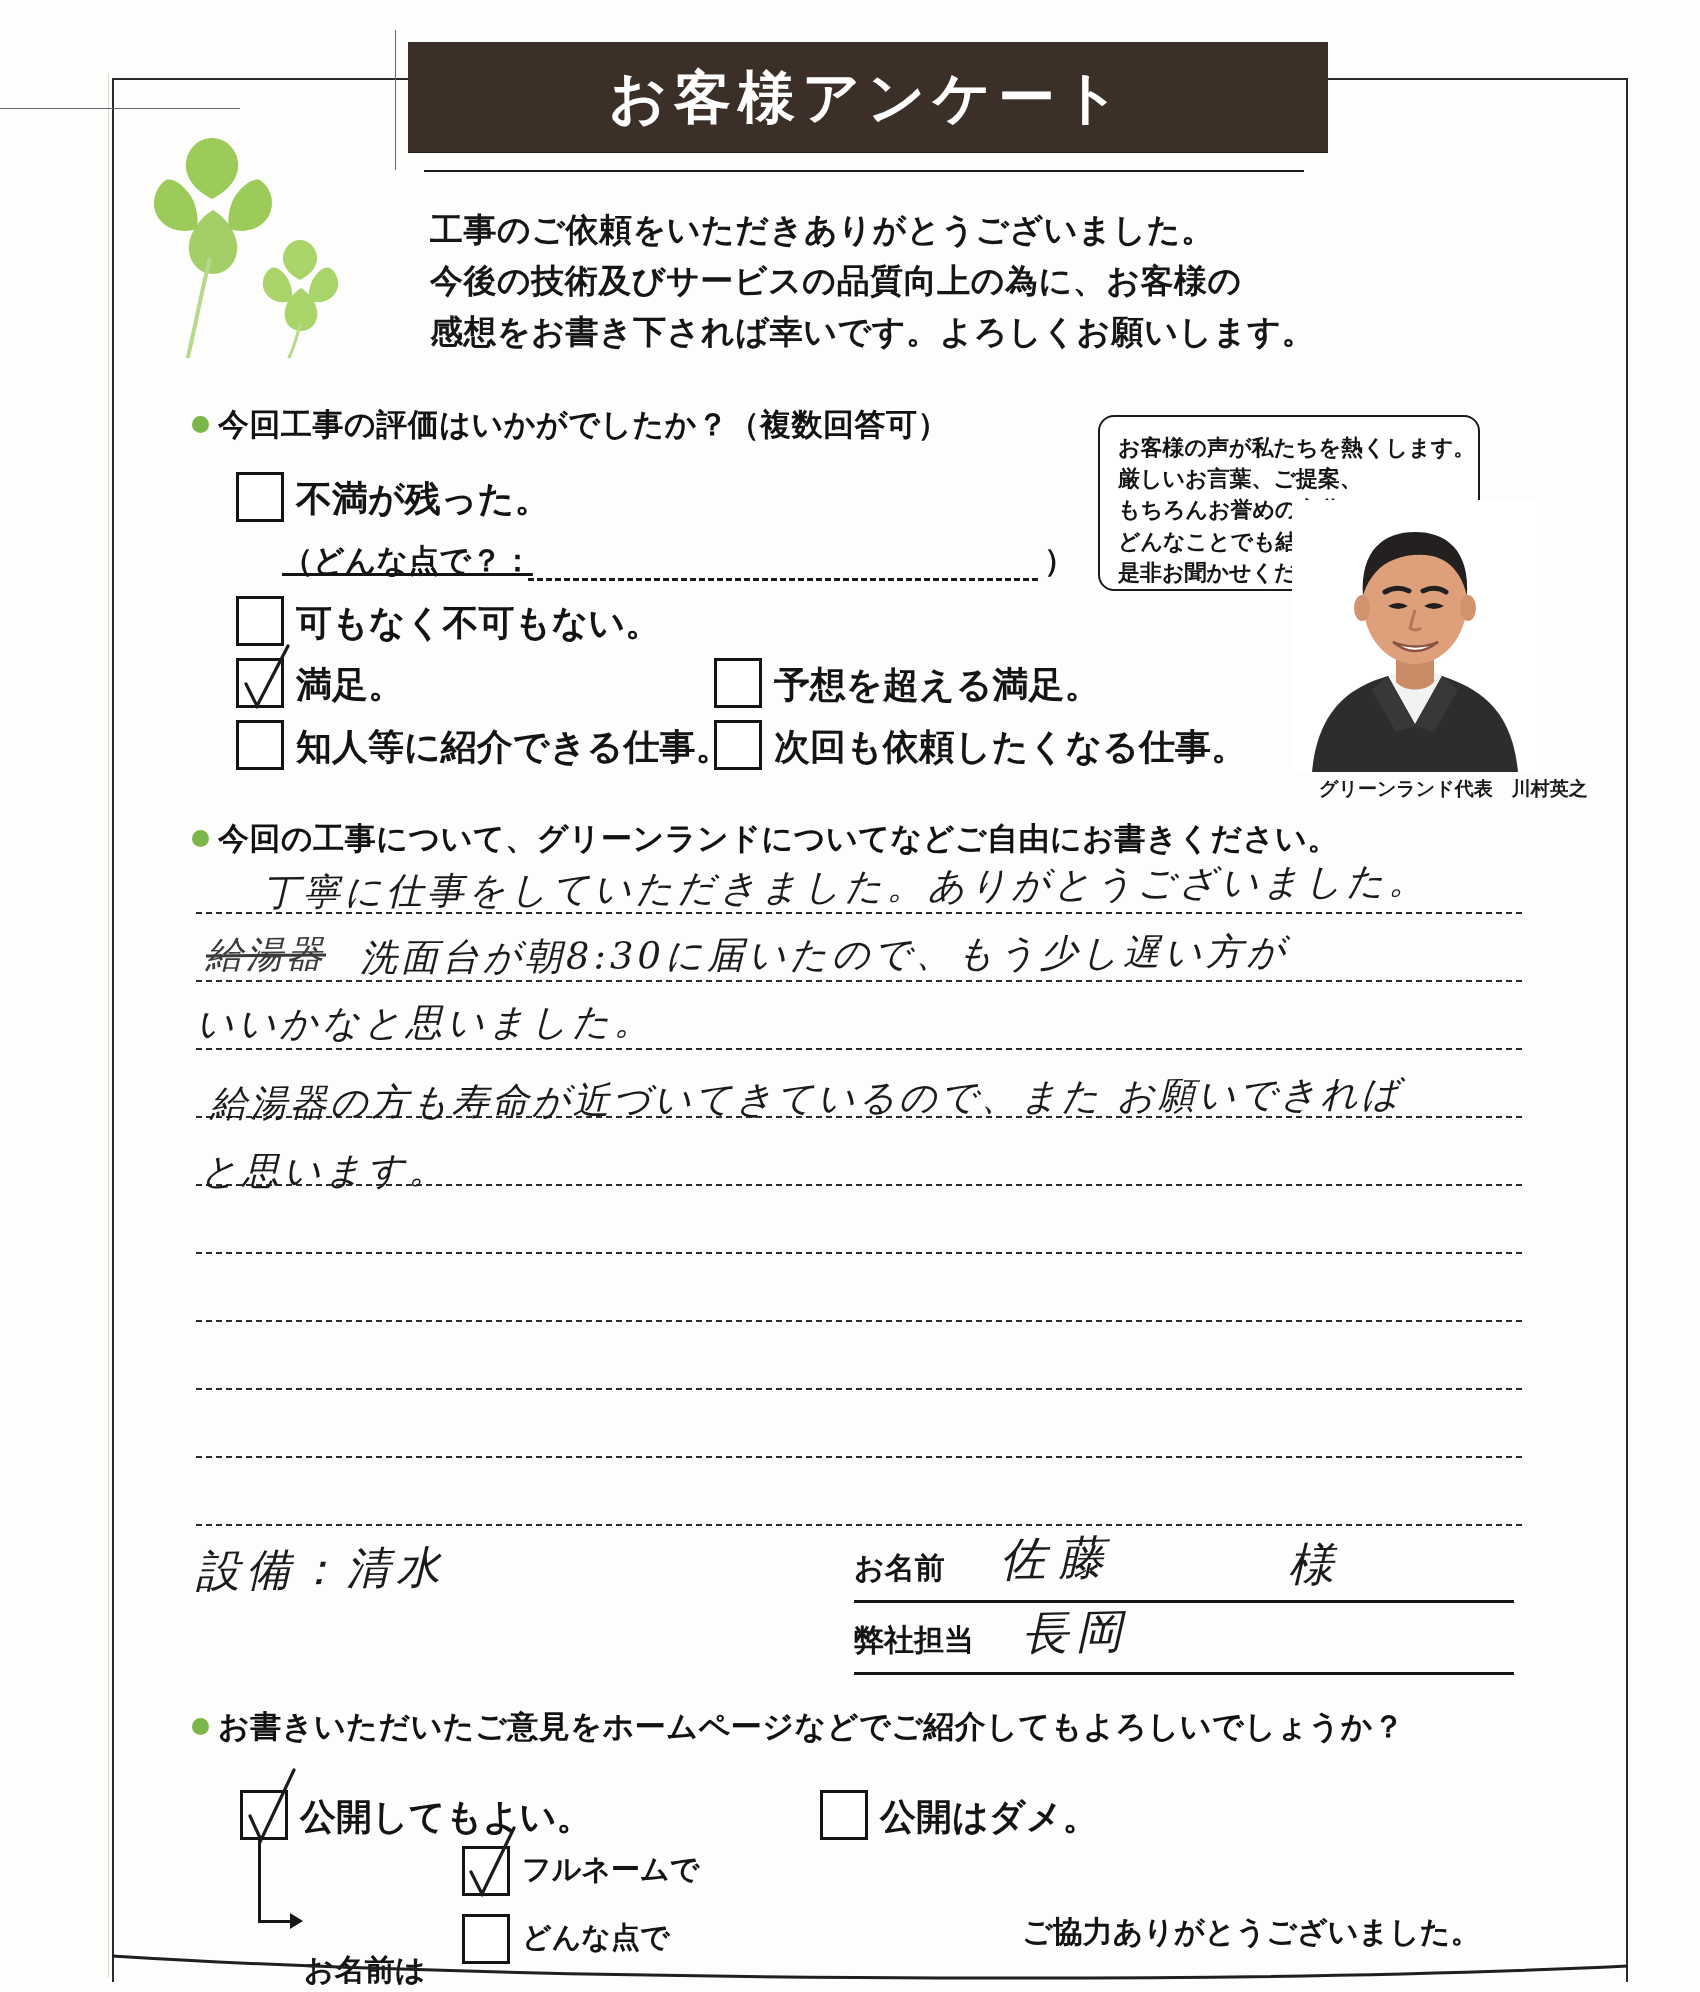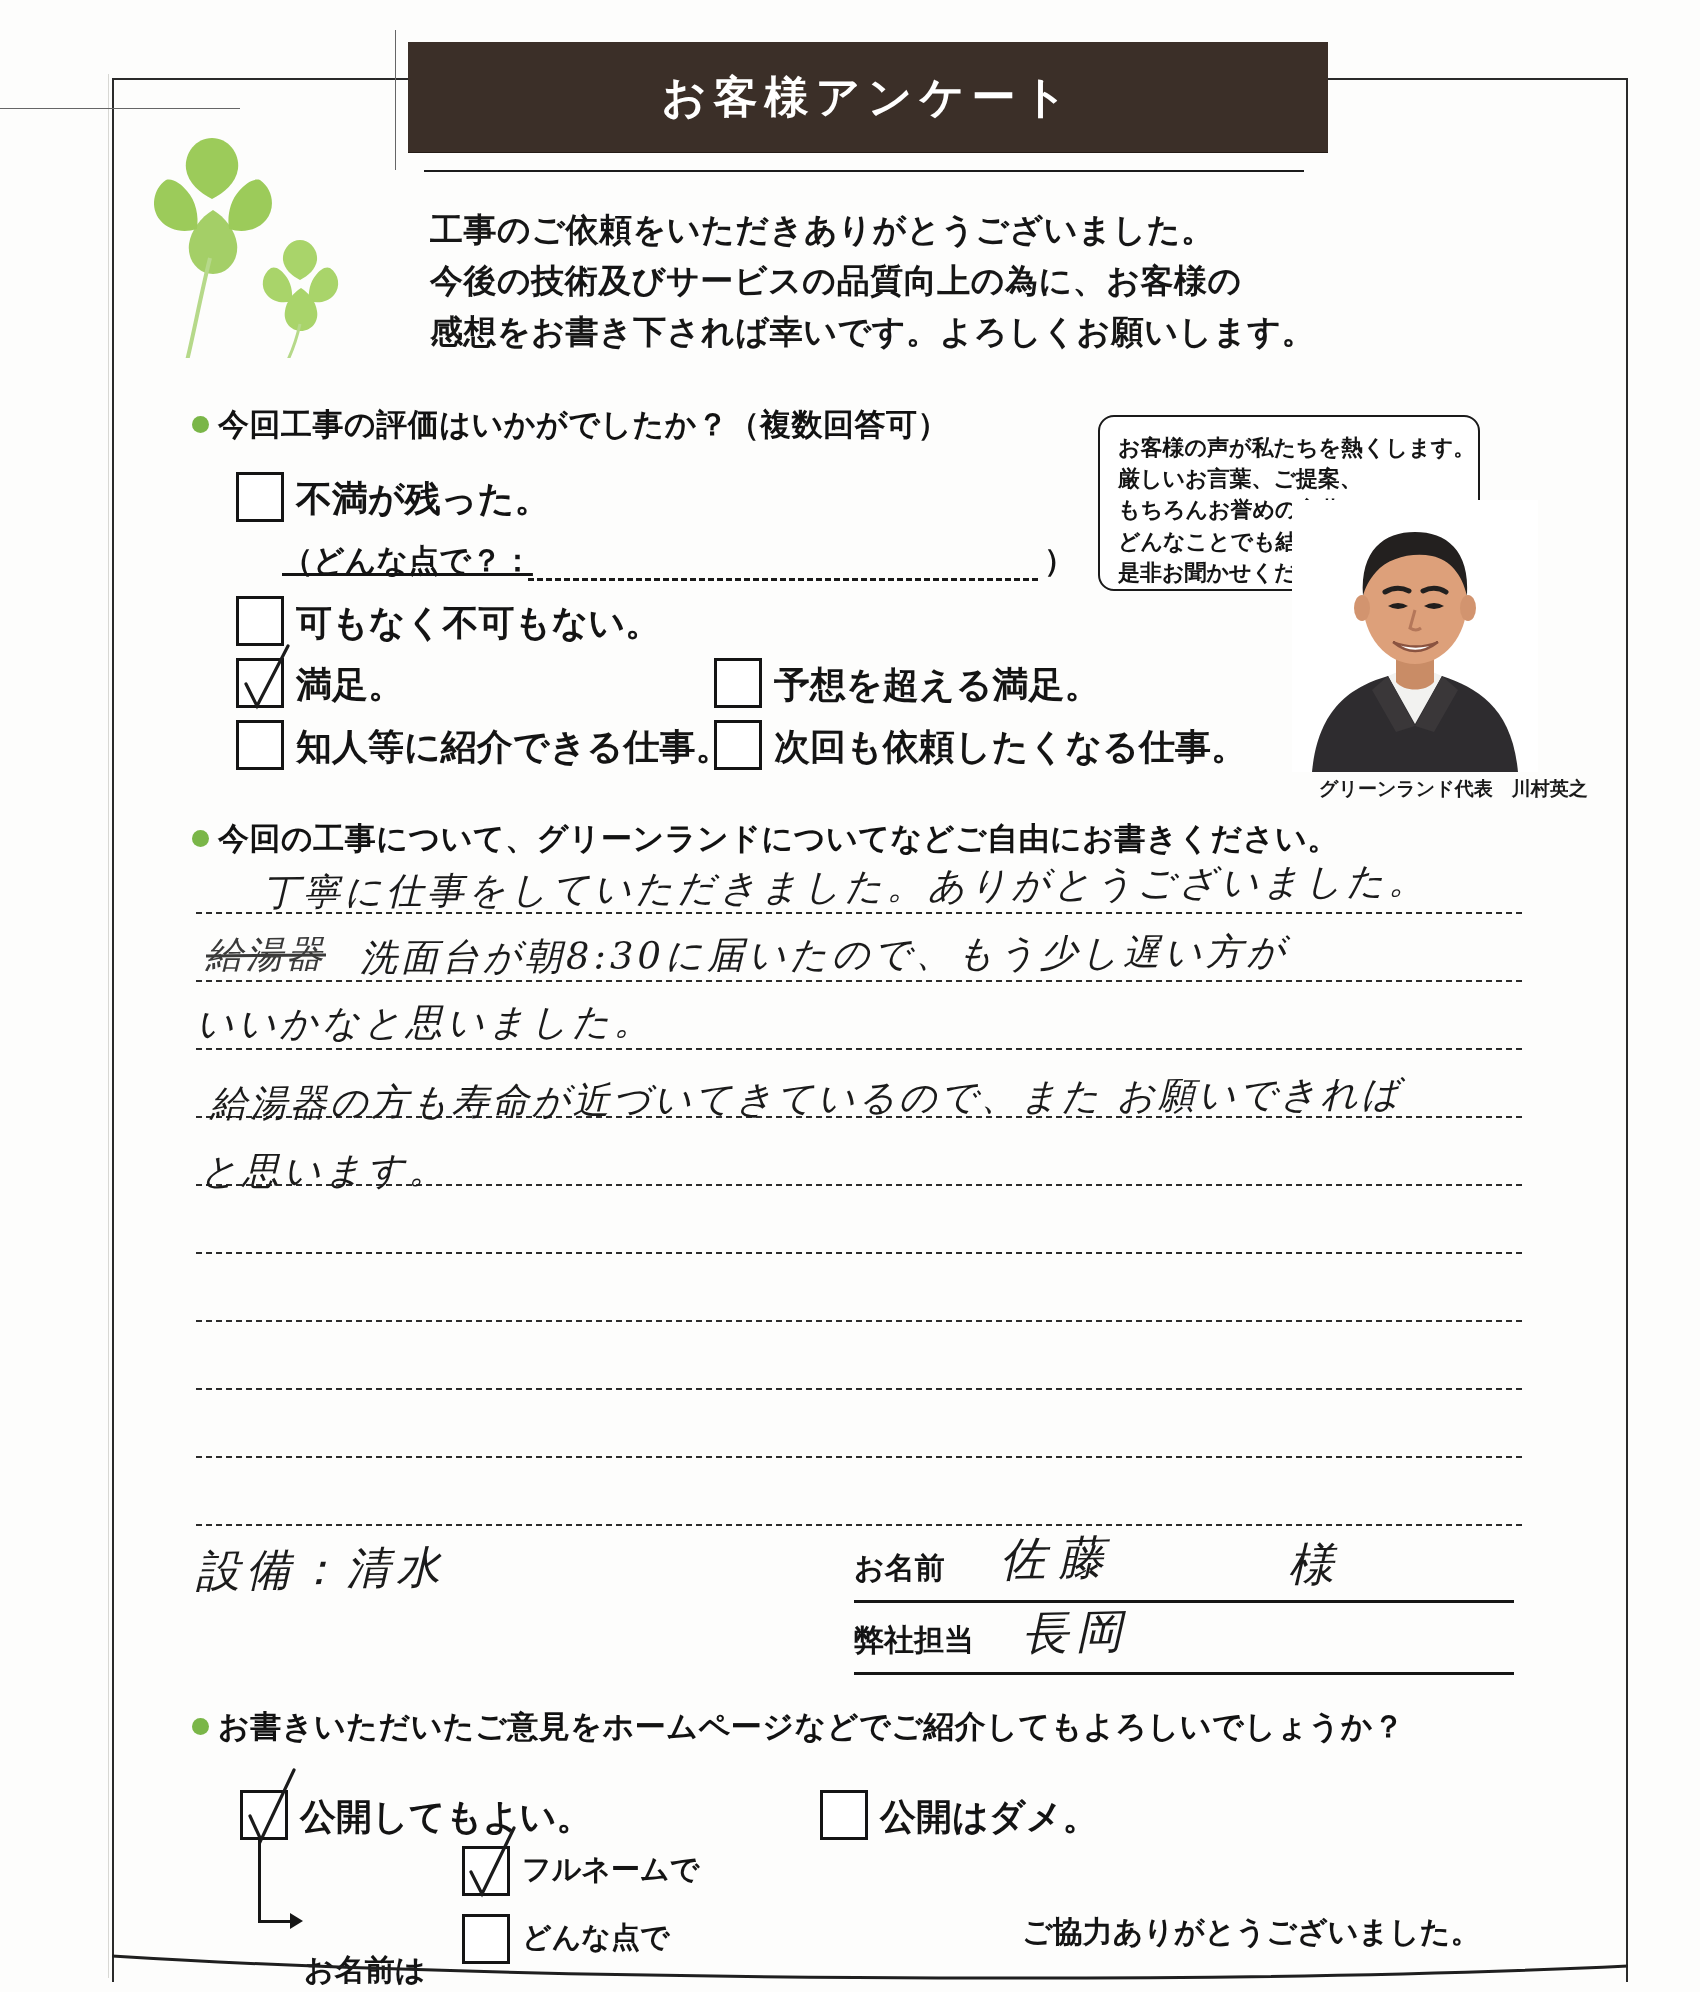--- a/index.html
+++ b/index.html
@@ -31,21 +31,21 @@
   .banner{
     position:absolute;
     left:408px;top:42px;
     width:920px;height:110px;
     background:#3b2f28;
     display:flex;align-items:center;justify-content:center;
     box-shadow:0 1px 0 #241b16;
   }
   .banner-title{
     color:#fff;
-    font-size:44px;
+    font-size:57px;
     font-weight:bold;
     letter-spacing:7px;
     line-height:1;
     white-space:nowrap;
   }
   .banner-tick-v{
     position:absolute;left:395px;top:30px;width:1px;height:140px;background:#666;
   }
   .banner-tick-h{
     position:absolute;left:0px;top:108px;width:240px;height:1px;background:#666;

